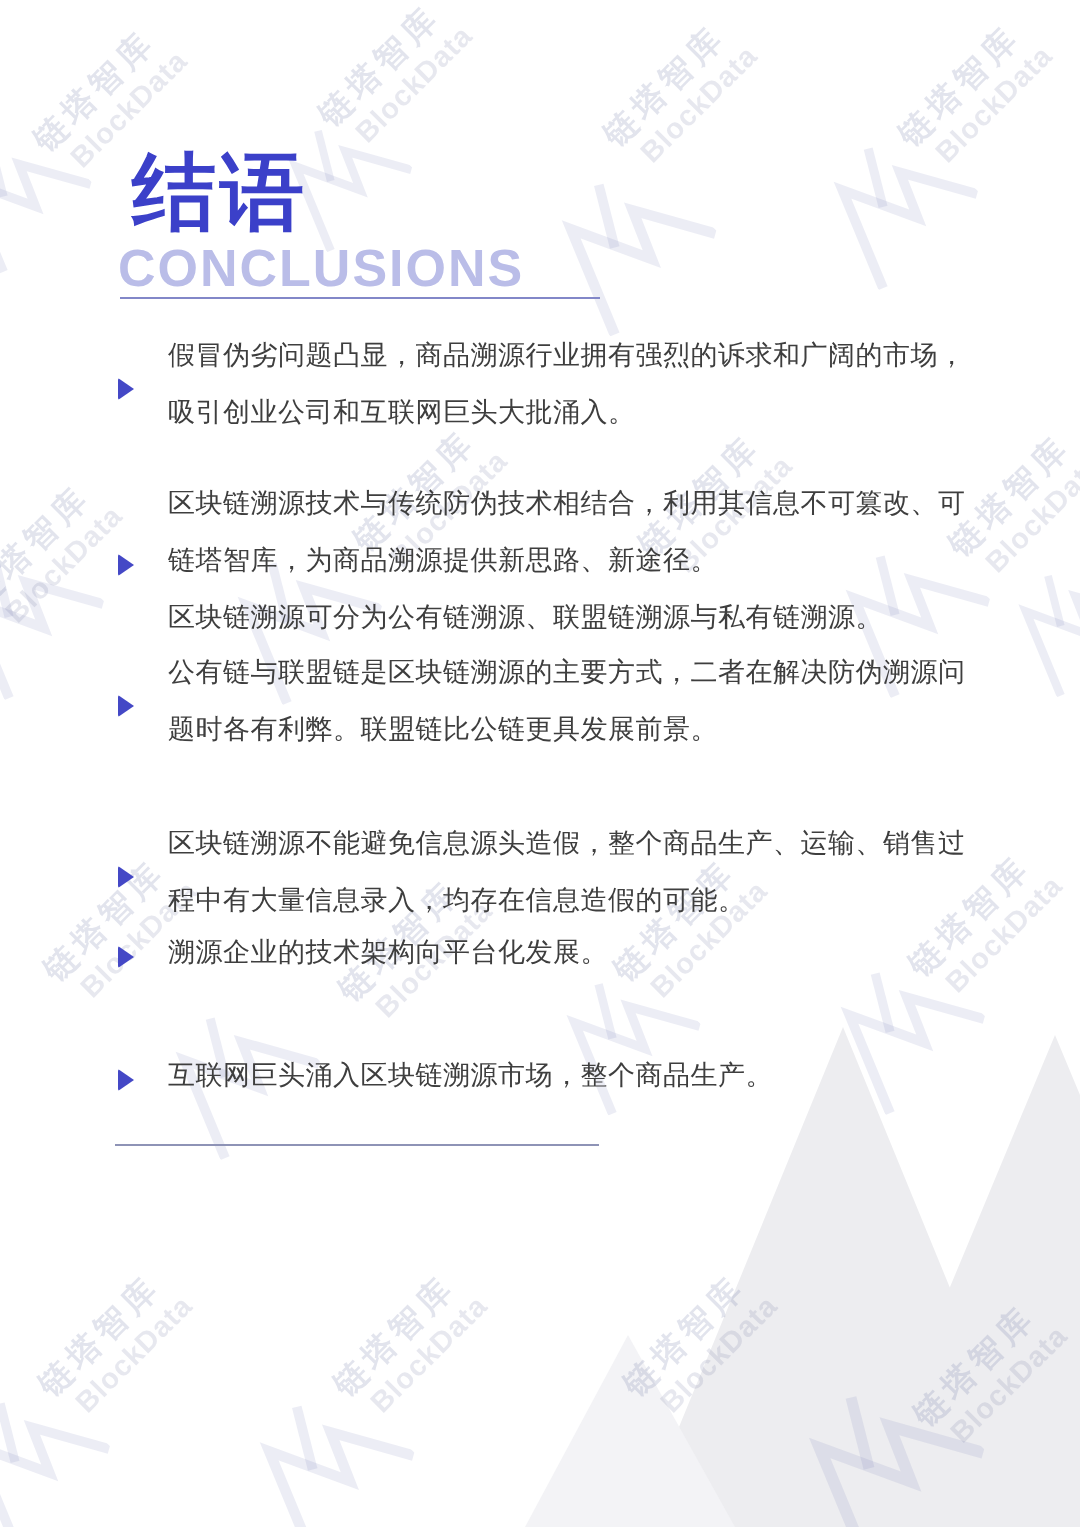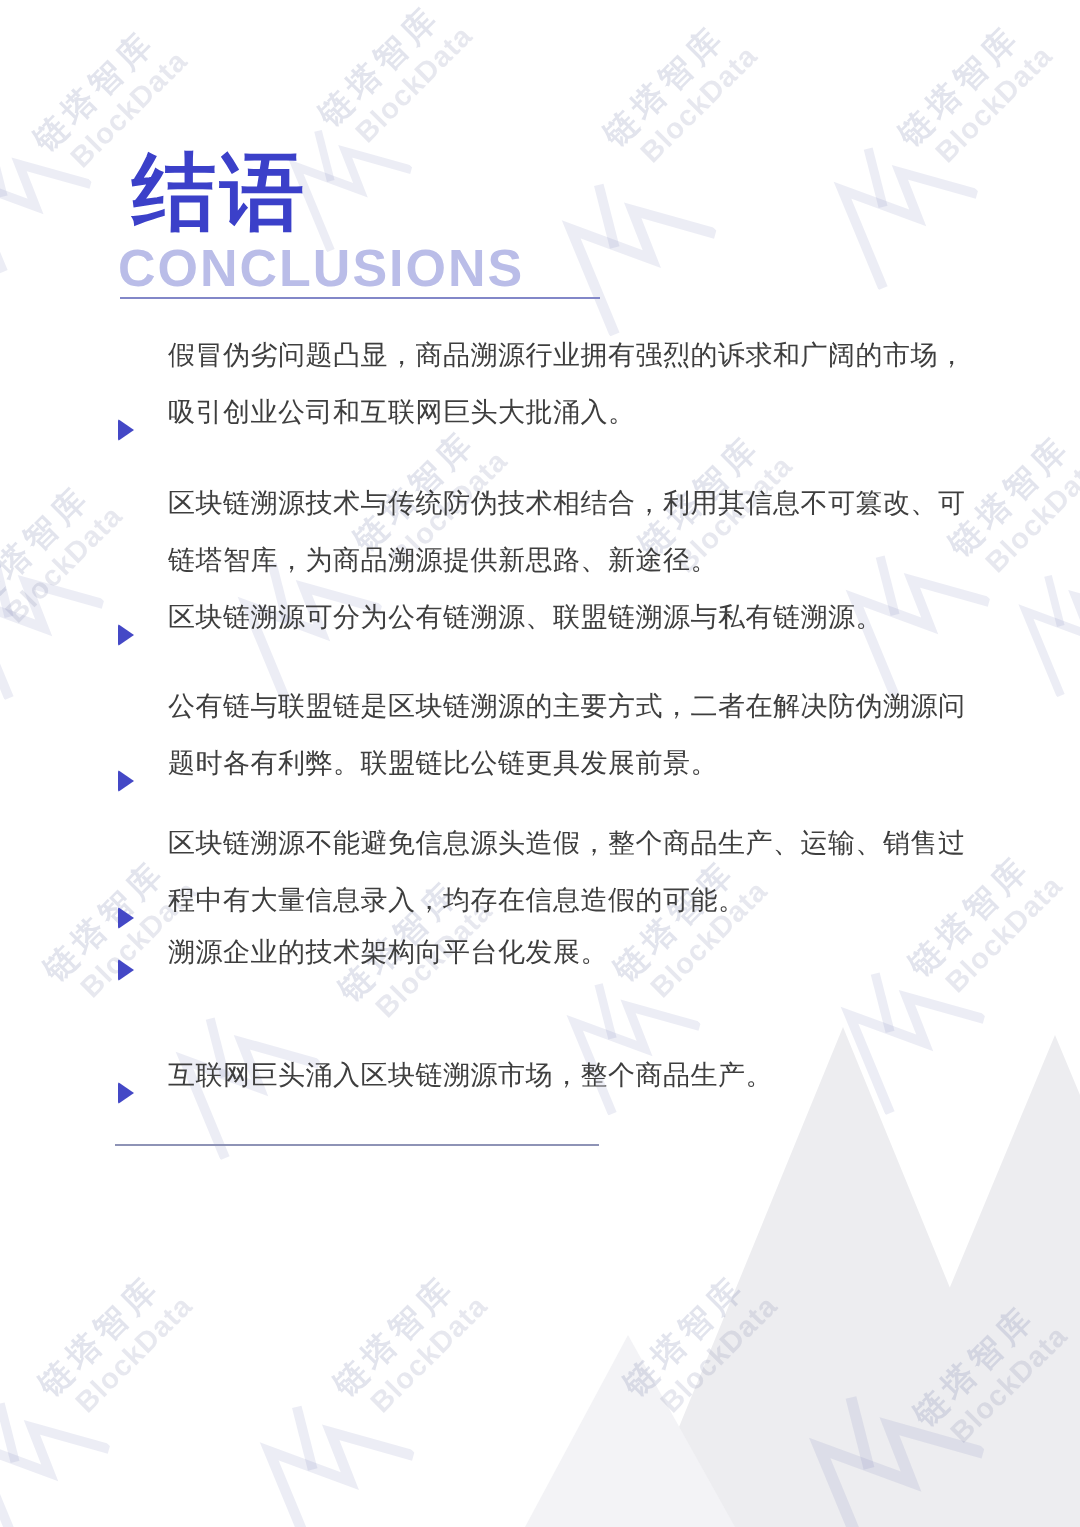--- a/index.html
+++ b/index.html
@@ -24,21 +24,21 @@
     position:absolute;left:120px;top:124px;margin:12px;
     font-size:84px;font-weight:700;color:#3B40C9;letter-spacing:4px;
   }
   .title-en{
     position:absolute;left:118px;top:238px;
     font-size:52px;font-weight:700;color:#BABDE8;letter-spacing:2px;text-align:center;
   }
   .rule-top{position:absolute;left:120px;top:297px;width:480px;height:2px;background:#8287C8;}
   .rule-bottom{position:absolute;left:115px;top:1144px;width:484px;height:2px;background:#8E93B6;}
   
-  .bullet{position:absolute;left:118px;width:910px;display:flex;align-items:flex-end;}
+  .bullet{position:absolute;left:118px;width:910px;display:flex;align-items:center;}
   .tri{
     flex:0 0 auto;width:0;height:0;margin-top:9px;margin-right:34px;
     border-top:11px solid transparent;border-bottom:11px solid transparent;
     border-left:16px solid #4448C6;border-radius:2px;
   }
   .btext{
     width:860px;font-size:27px;line-height:57px;letter-spacing:0.5px;
     color:#3E3E3E;white-space:pre-line;text-align:justify;
   }
 </style>
@@ -187,21 +187,21 @@
       <span class="tri"></span>
       <div class="btext">假冒伪劣问题凸显，商品溯源行业拥有强烈的诉求和广阔的市场，
 吸引创业公司和互联网巨头大批涌入。</div>
     </div>
     <div class="bullet" style="top:475px">
       <span class="tri"></span>
       <div class="btext">区块链溯源技术与传统防伪技术相结合，利用其信息不可篡改、可
 链塔智库，为商品溯源提供新思路、新途径。
 区块链溯源可分为公有链溯源、联盟链溯源与私有链溯源。</div>
     </div>
-    <div class="bullet" style="top:678px">
+    <div class="bullet" style="top:644px">
       <span class="tri"></span>
       <div class="btext">公有链与联盟链是区块链溯源的主要方式，二者在解决防伪溯源问
 题时各有利弊。联盟链比公链更具发展前景。</div>
     </div>
     <div class="bullet" style="top:815px">
       <span class="tri"></span>
       <div class="btext">区块链溯源不能避免信息源头造假，整个商品生产、运输、销售过
 程中有大量信息录入，均存在信息造假的可能。</div>
     </div>
     <div class="bullet" style="top:924px">

